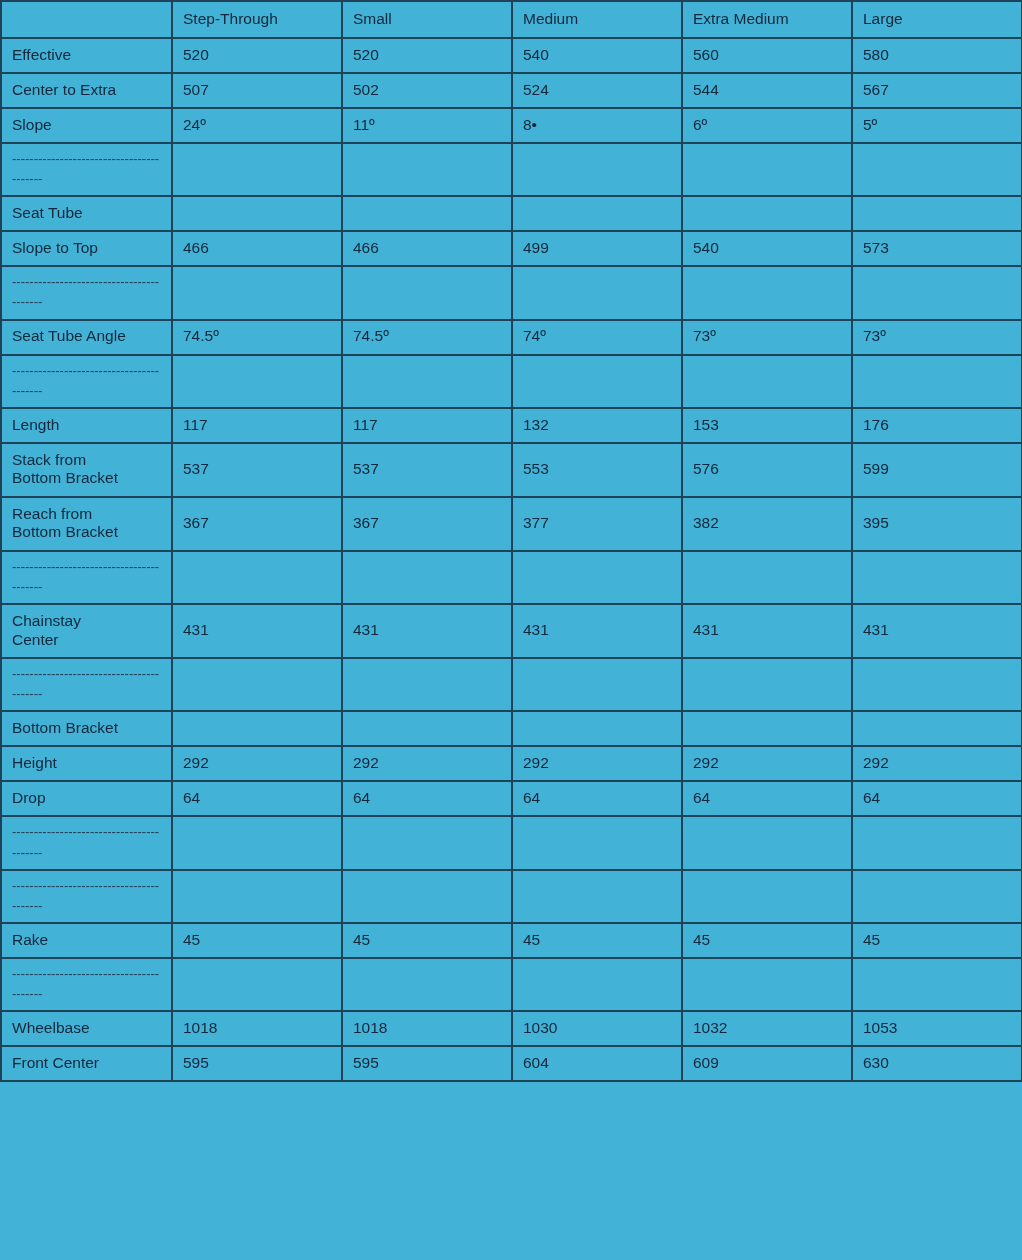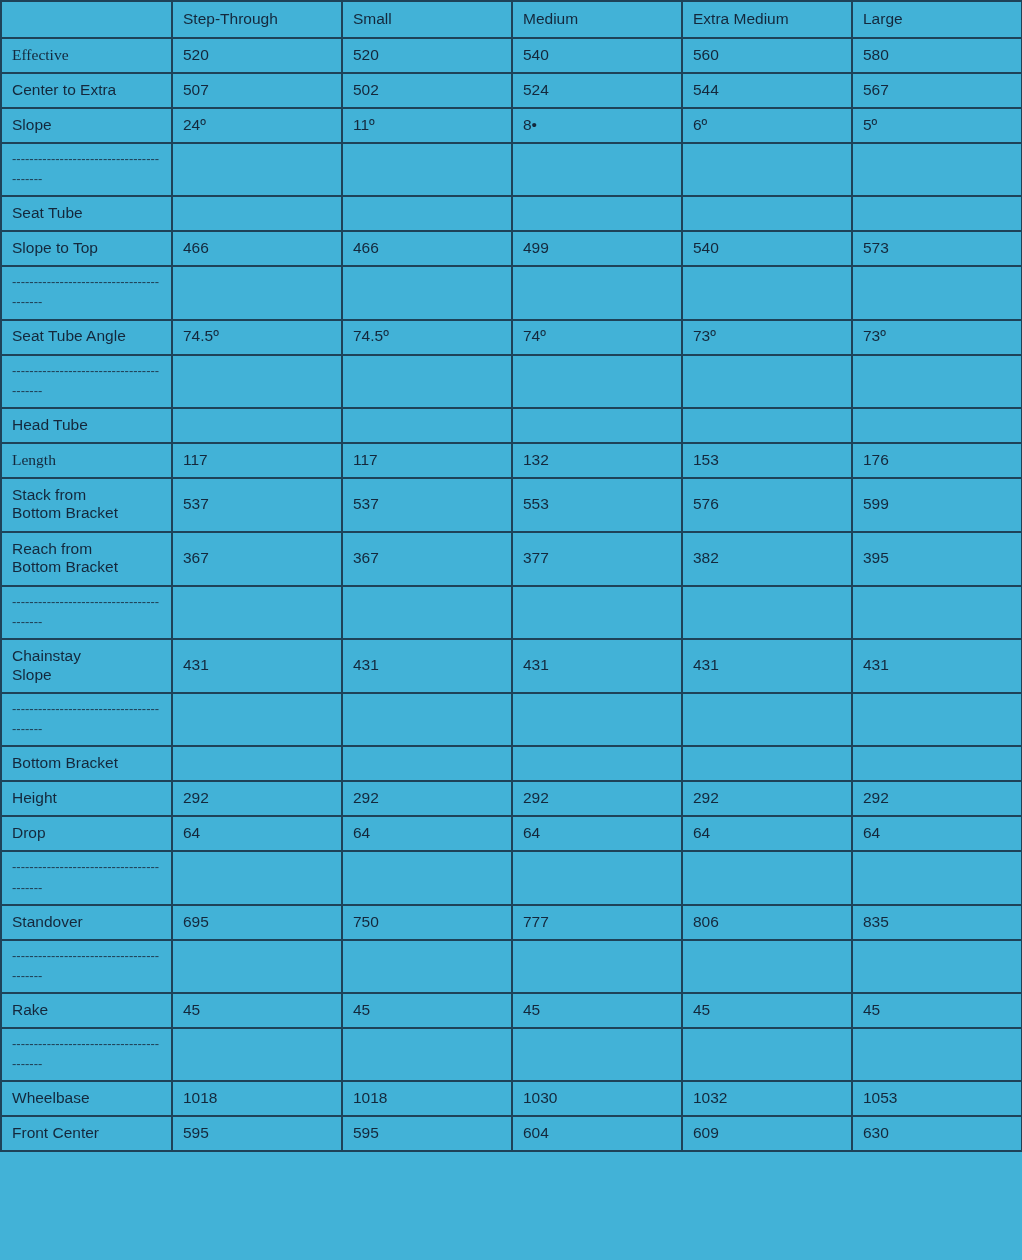--- a/index.html
+++ b/index.html
@@ -48,21 +48,21 @@
   th.hdr-size {
     font-weight: bold;
     font-size: 15.5px;
     height: 37px;
     padding-left: 10px;
   }
 
   
   td.lbl { white-space: pre-line; }
   td.lbl.bold { font-weight: bold; }
-  td.lbl.indent { padding-left: 22px; font-family: Liberation Serif, serif; }
+  td.lbl.indent { padding-left: 22px; }
 
   
   td.val { font-size: 15.5px; }
 
   
   tr.r-std td { height: 35px; }
   tr.r-sep td { height: 45px; vertical-align: top; padding-top: 7px; }
   tr.r-two td { height: 54px; }
 
   
@@ -167,28 +167,20 @@
       </tr>
       <tr class="r-sep">
         <td class="lbl"><span class="sep-dashes">-----------------------------------------</span></td>
         <td class="val"></td>
         <td class="val"></td>
         <td class="val"></td>
         <td class="val"></td>
         <td class="val"></td>
       </tr>
       <tr class="r-std">
-        <td class="lbl bold">Head Tube</td>
-        <td class="val"></td>
-        <td class="val"></td>
-        <td class="val"></td>
-        <td class="val"></td>
-        <td class="val"></td>
-      </tr>
-      <tr class="r-std">
         <td class="lbl indent">Length</td>
         <td class="val">117</td>
         <td class="val">117</td>
         <td class="val">132</td>
         <td class="val">153</td>
         <td class="val">176</td>
       </tr>
       <tr class="r-two">
         <td class="lbl">Stack from
 Bottom Bracket</td>
@@ -210,21 +202,21 @@
       <tr class="r-sep">
         <td class="lbl"><span class="sep-dashes">-----------------------------------------</span></td>
         <td class="val"></td>
         <td class="val"></td>
         <td class="val"></td>
         <td class="val"></td>
         <td class="val"></td>
       </tr>
       <tr class="r-two">
         <td class="lbl bold">Chainstay
-Slope</td>
+Center</td>
         <td class="val">431</td>
         <td class="val">431</td>
         <td class="val">431</td>
         <td class="val">431</td>
         <td class="val">431</td>
       </tr>
       <tr class="r-sep">
         <td class="lbl"><span class="sep-dashes">-----------------------------------------</span></td>
         <td class="val"></td>
         <td class="val"></td>
@@ -256,28 +248,20 @@
         <td class="val">64</td>
         <td class="val">64</td>
       </tr>
       <tr class="r-sep">
         <td class="lbl"><span class="sep-dashes">-----------------------------------------</span></td>
         <td class="val"></td>
         <td class="val"></td>
         <td class="val"></td>
         <td class="val"></td>
         <td class="val"></td>
-      </tr>
-      <tr class="r-std">
-        <td class="lbl bold">Standover</td>
-        <td class="val">695</td>
-        <td class="val">750</td>
-        <td class="val">777</td>
-        <td class="val">806</td>
-        <td class="val">835</td>
       </tr>
       <tr class="r-sep">
         <td class="lbl"><span class="sep-dashes">-----------------------------------------</span></td>
         <td class="val"></td>
         <td class="val"></td>
         <td class="val"></td>
         <td class="val"></td>
         <td class="val"></td>
       </tr>
       <tr class="r-std">

